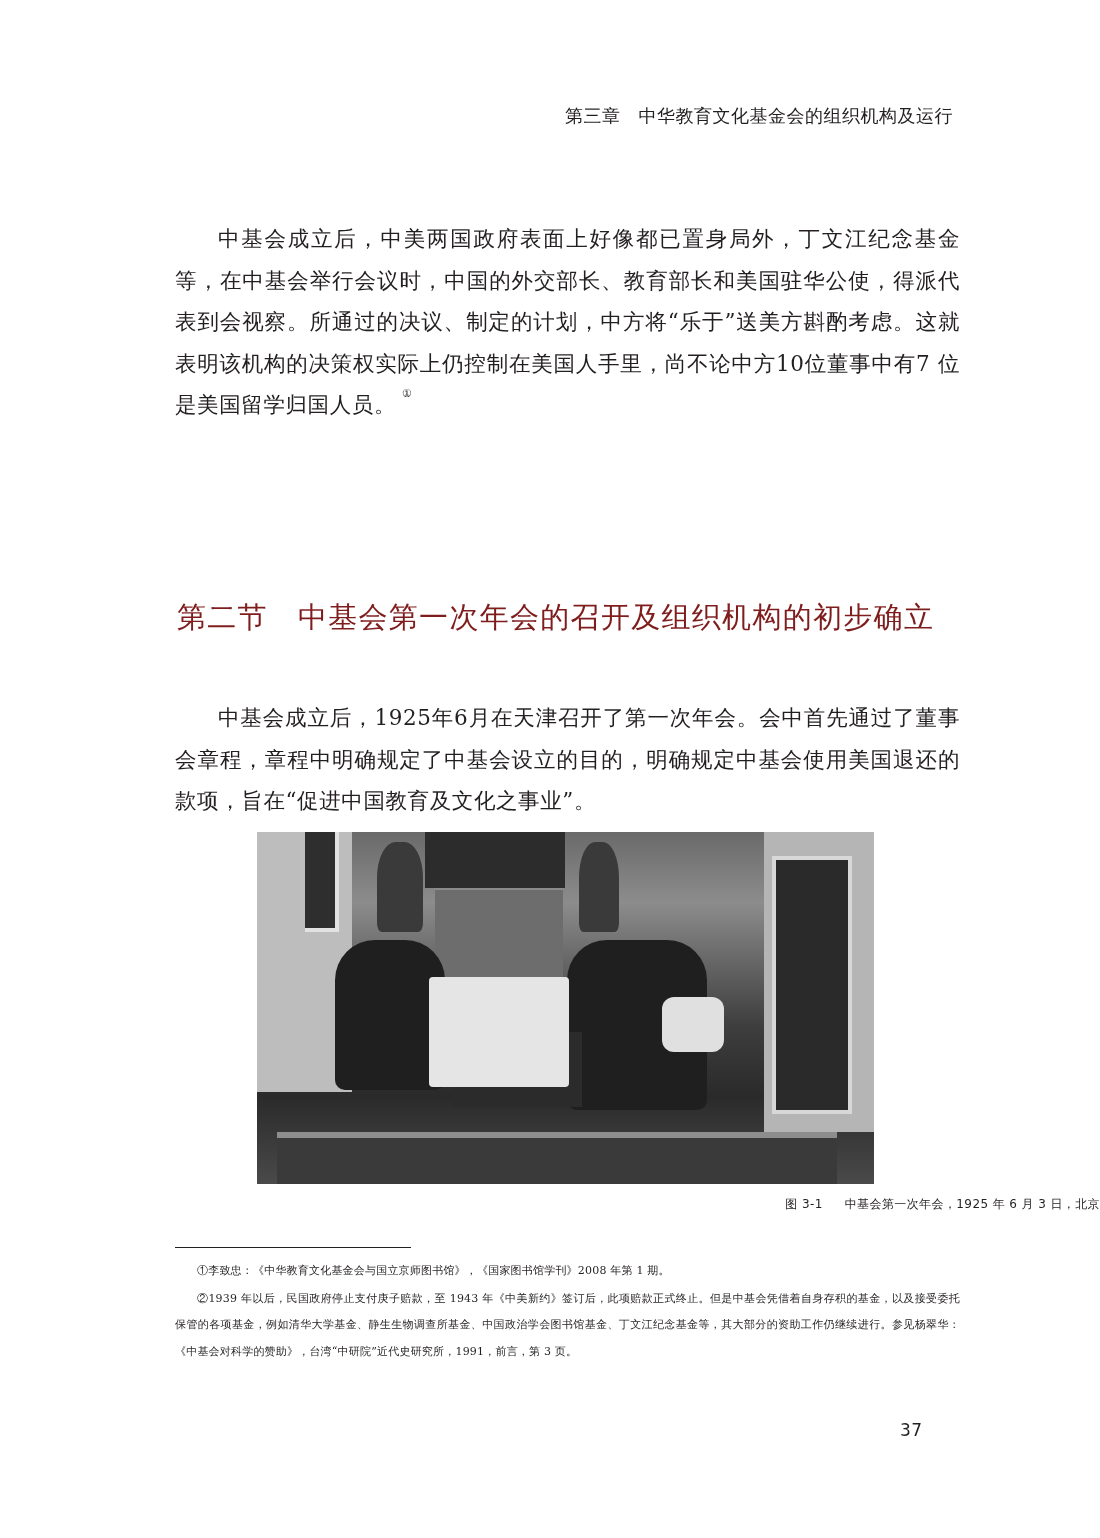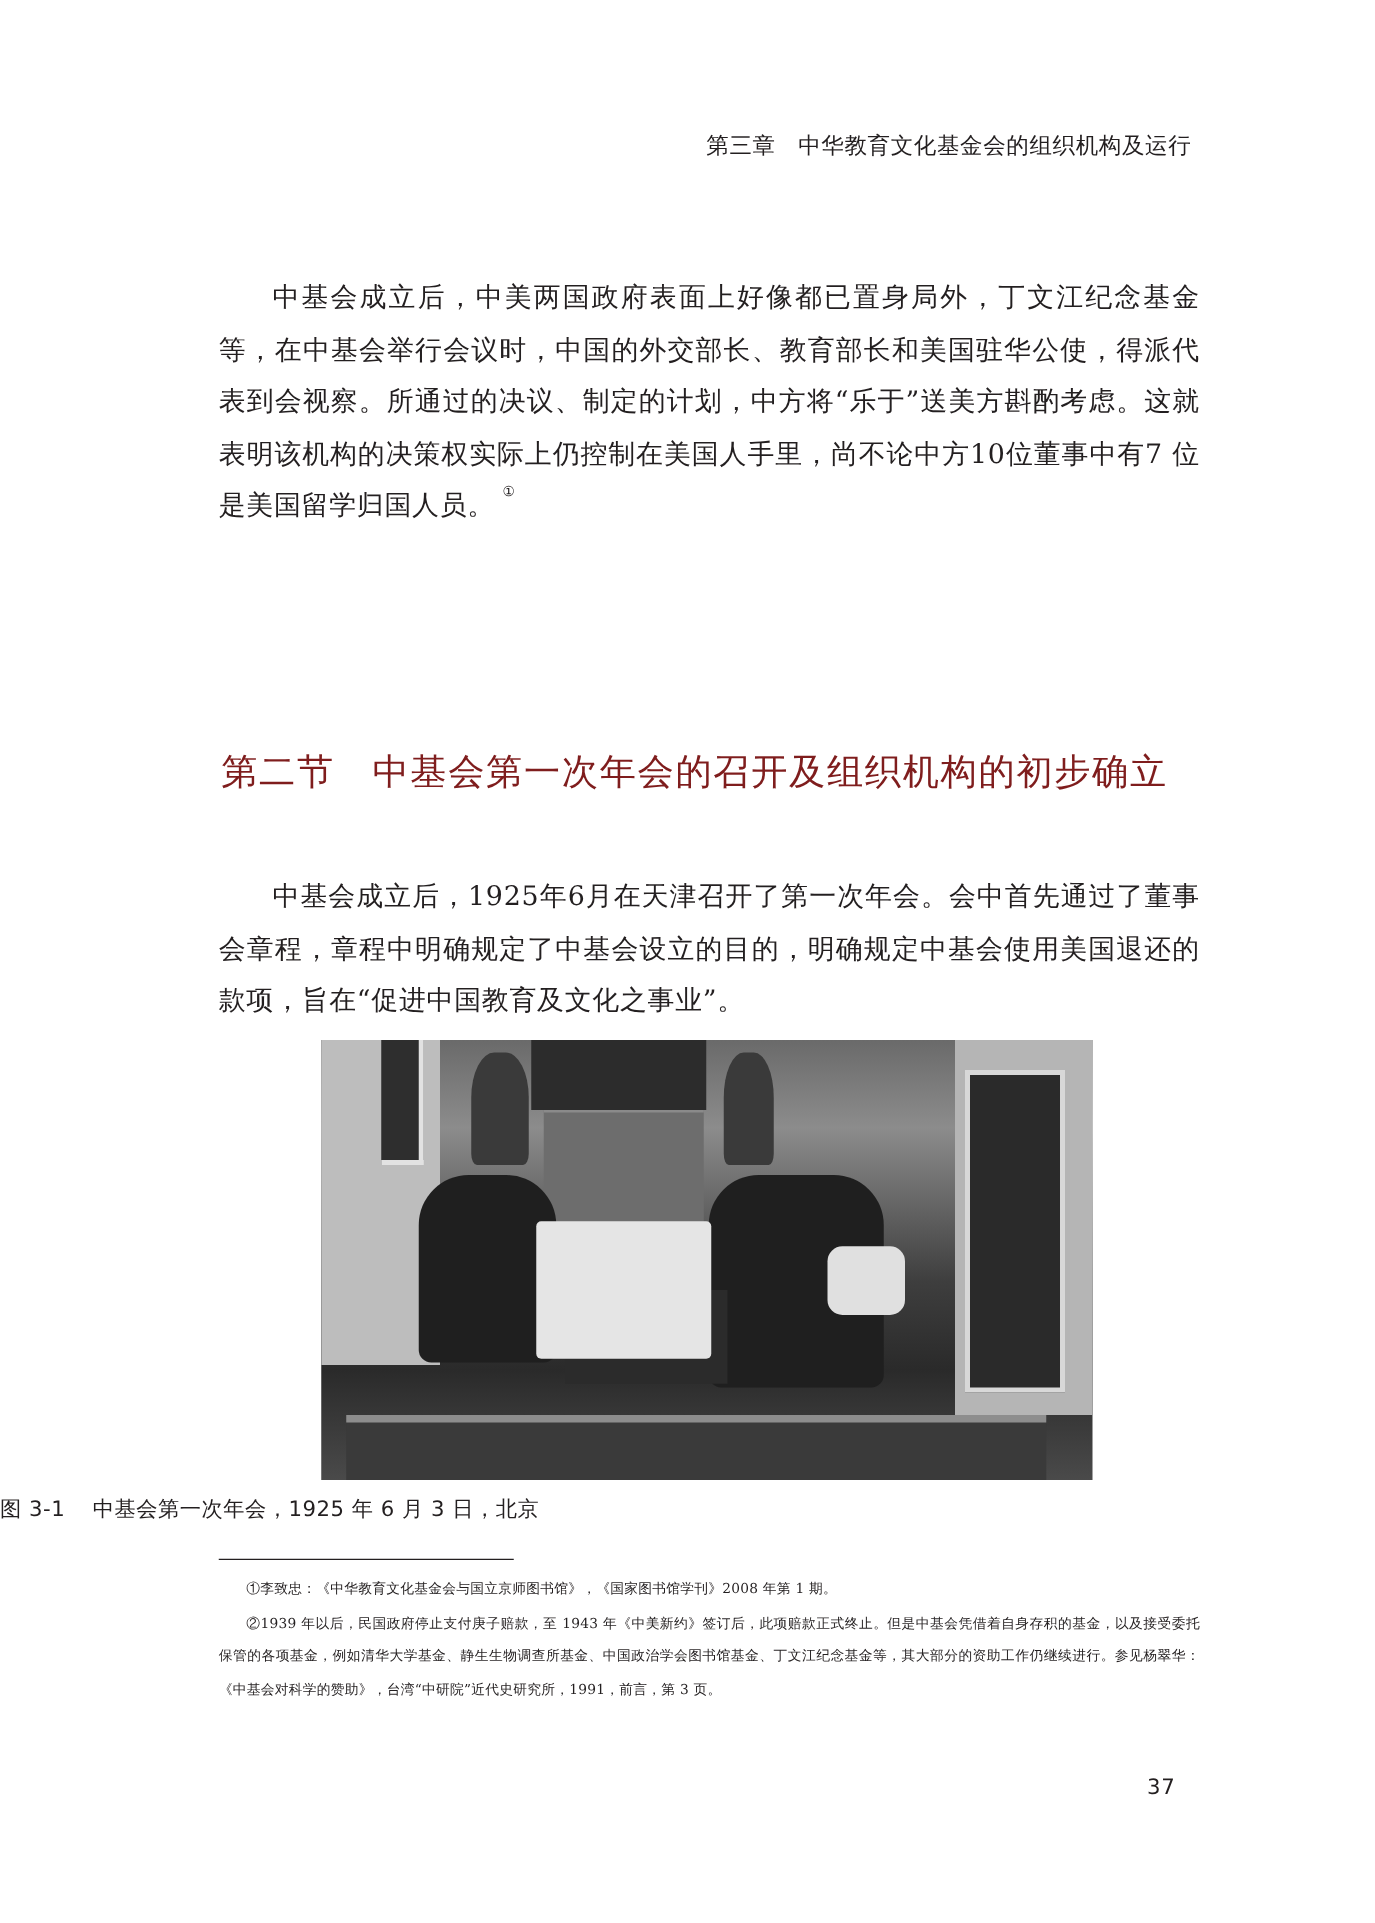--- a/index.html
+++ b/index.html
@@ -42,34 +42,34 @@
     .figure .back { position:absolute; left:168px; top:0; width:140px; height:56px; background:#2c2c2c; }
     .figure .plant-l { position:absolute; left:120px; top:10px; width:46px; height:90px; border-radius:40% 40% 10% 10%; background:#3a3a3a; }
     .figure .plant-r { position:absolute; left:322px; top:10px; width:40px; height:90px; border-radius:40% 40% 10% 10%; background:#3a3a3a; }
     .figure .table { position:absolute; left:172px; top:145px; width:140px; height:110px; background:#e5e5e5; border-radius:4px; }
     .figure .table-skirt { position:absolute; left:195px; top:200px; width:130px; height:75px; background:#2b2b2b; }
     .figure .people-l { position:absolute; left:78px; top:108px; width:110px; height:150px; background:#1f1f1f; border-radius:40px 40px 10px 10px; }
     .figure .people-r { position:absolute; left:310px; top:108px; width:140px; height:170px; background:#1f1f1f; border-radius:40px 40px 10px 10px; }
     .figure .white-coat { position:absolute; left:405px; top:165px; width:62px; height:55px; background:#e0e0e0; border-radius:12px; }
     .figure .rug { position:absolute; left:20px; top:300px; width:560px; height:52px; background:#3a3a3a; border-top:6px solid #8d8d8d; }
     .caption {
-      position: absolute; left: 0; top: 1196px; width: 1100px; text-align: left;
-      font-family: "DejaVu Sans", "Liberation Sans", sans-serif; font-size: 17px; color: #231f20;
+      position: absolute; left: 0; top: 1196px; width: 1100px; text-align: right;
+      font-family: "DejaVu Sans", "Liberation Sans", sans-serif; font-size: 12px; color: #231f20;
       letter-spacing: 0.4px;
     }
     .caption .gap { display: inline-block; width: 22px; }
     .fn-rule { position: absolute; left: 175px; top: 1247px; width: 236px; height: 1px; background: #231f20; }
     .footnotes {
       position: absolute; left: 175px; top: 1258px; width: 785px;
       font-size: 11px; line-height: 26.5px; text-align: justify; letter-spacing: 0.2px;
     }
     .footnotes p { margin: 0; text-indent: 2em; }
     .footnotes p.fn-1 { margin-bottom: 1px; }
     .page-number {
-      position: absolute; left: 900px; top: 1420px; width: 58px; text-align: center;
+      position: absolute; left: 900px; top: 1420px; width: 58px; text-align: left;
       font-family: "DejaVu Sans", "Liberation Sans", sans-serif; font-size: 17px; letter-spacing: 0.5px; color: #231f20;
     }
   </style>
 </head>
 <body>
 
 <div class="running-head">
   <span>第三章</span><span class="gap"></span><span>中华教育文化基金会的组织机构及运行</span>
 </div>
 

